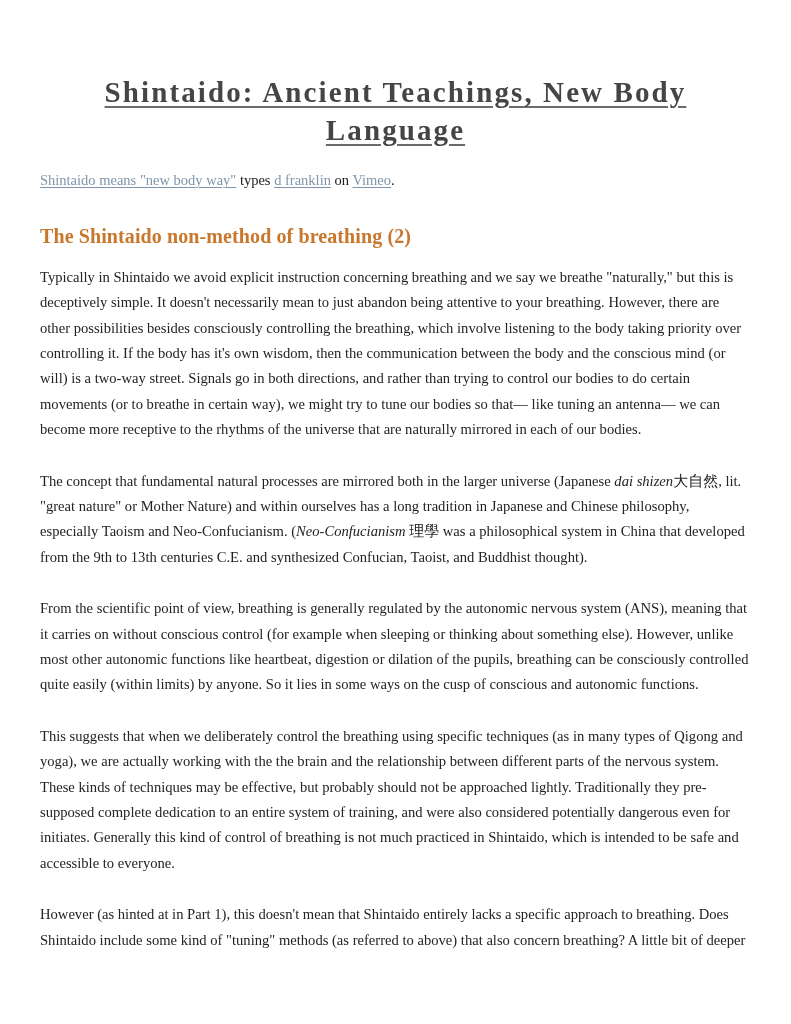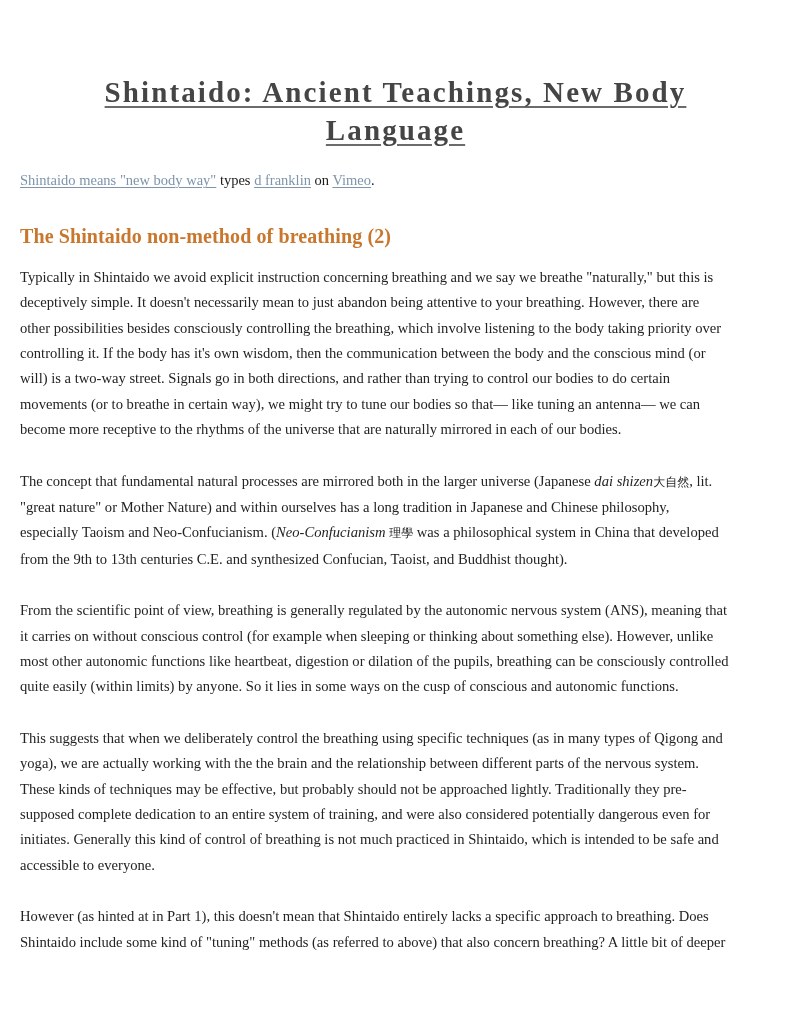--- a/index.html
+++ b/index.html
@@ -13,21 +13,21 @@
     height: 1024px;
     overflow: hidden;
     font-family: "Liberation Serif", "DejaVu Serif", serif;
     color: #222222;
     -webkit-font-smoothing: antialiased;
   }
 
   .page {
     width: 791px;
     box-sizing: border-box;
-    padding: 0 20px;
+    padding: 0 40px;
   }
 
   
   .masthead {
     padding-top: 74px;
     text-align: center;
   }
   .blog-title {
     font-family: "Liberation Serif", "DejaVu Serif", serif;
     font-size: 29px;
@@ -102,21 +102,21 @@
     color: #232323;
     text-align: left;
   }
   .post-body p:last-child {
     margin-bottom: 0;
   }
   .post-body em, .post-body .ital {
   }
   .cjk {
     font-family: "DejaVu Sans", "Liberation Sans", sans-serif;
-    font-size: 12px;
+    font-size: 15px;
     font-style: normal;
   }
 </style>
 </head>
 <body>
 
 <div class="page">
 
   <header class="masthead">
     <h1 class="blog-title">Shintaido: Ancient Teachings, New Body Language</h1>

